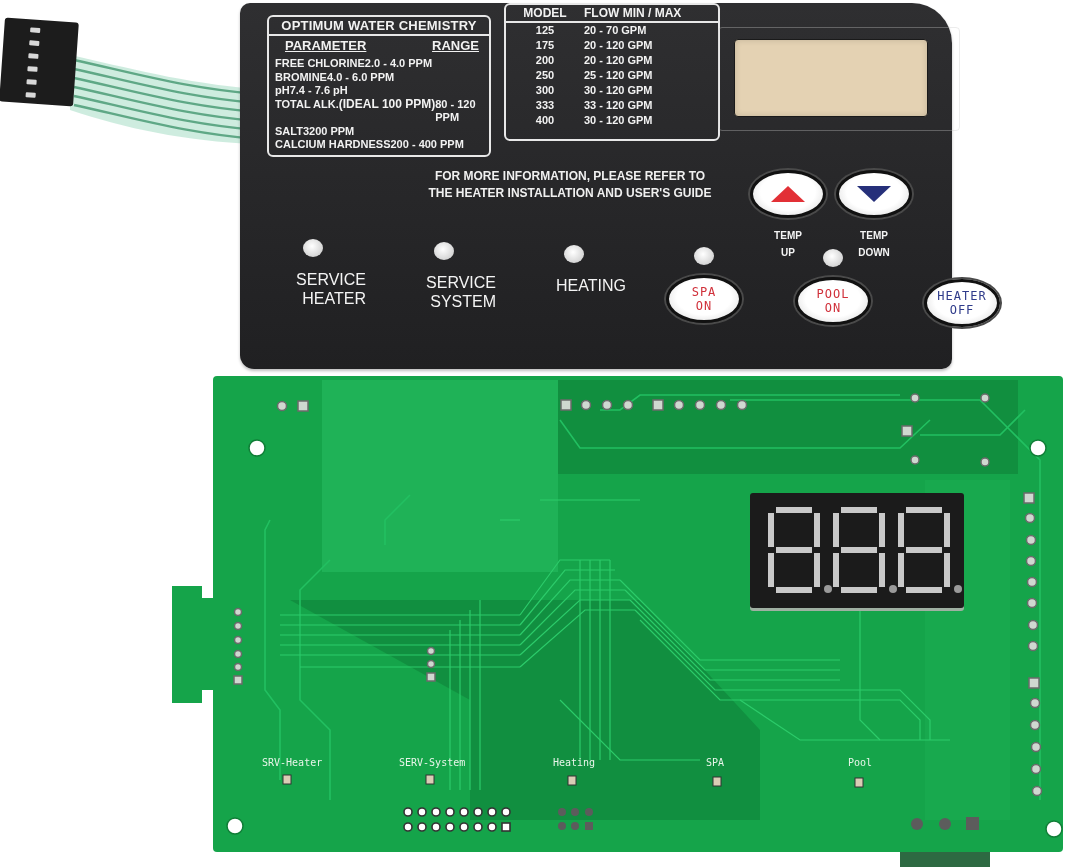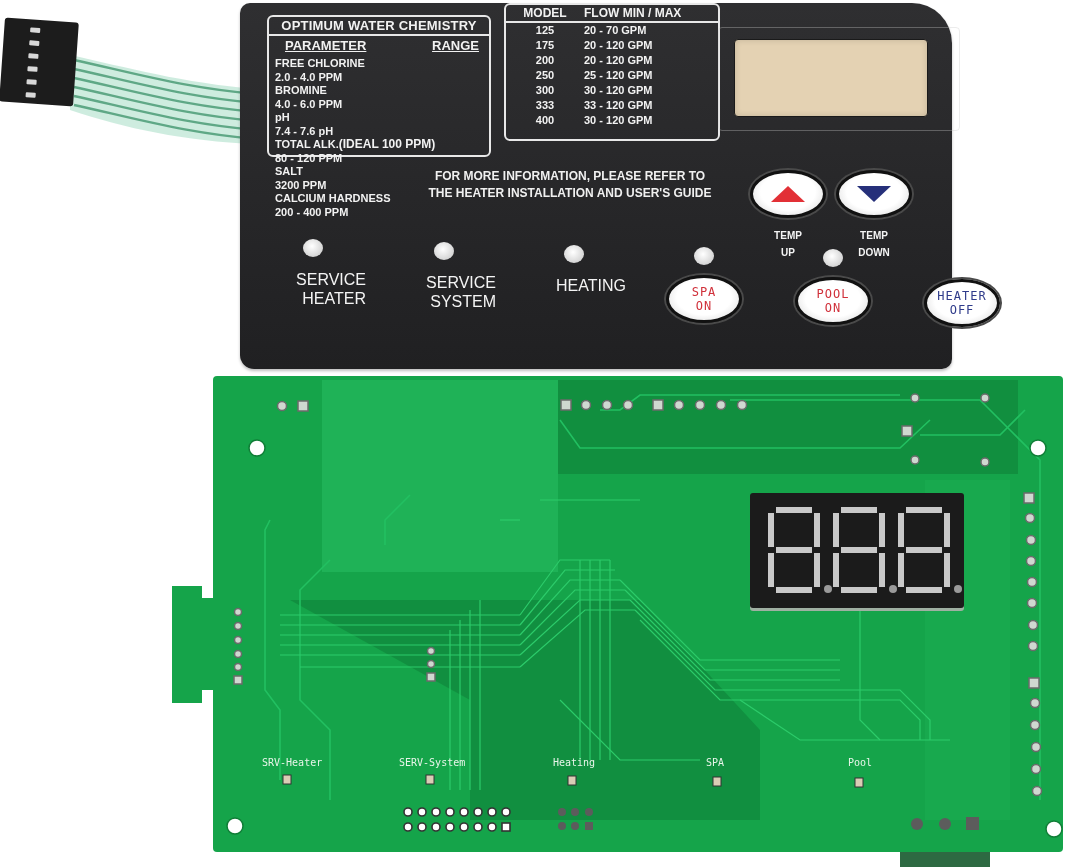--- a/index.html
+++ b/index.html
@@ -10,21 +10,21 @@
   .connector { left:2px; top:20px; width:74px; height:84px; background:#1c1c1c; border-radius:3px; transform:rotate(4deg); }
   .pin { position:absolute; left:26px; width:10px; height:5px; background:#d8d8d8; border-radius:1px; }
   .ribbon { left:70px; top:50px; width:200px; height:100px; }
 
   
   .panel { left:240px; top:3px; width:712px; height:366px; background:linear-gradient(180deg,#2f2f31 0%,#262628 60%,#202022 100%); border-radius:10px 40px 10px 14px; box-shadow:0 2px 3px rgba(0,0,0,.25); }
   .box { border:2px solid #e8e8e8; border-radius:6px; color:#f2f2f2; }
   .box-title { font-size:13px; font-weight:bold; text-align:center; letter-spacing:0.2px; border-bottom:2px solid #e8e8e8; padding:1px 0; }
   .chem-hdr { display:flex; justify-content:space-between; padding:2px 10px 0 16px; font-size:13px; font-weight:bold; }
   .chem-hdr span { text-decoration:underline; }
-  .chem-row { display:flex; justify-content:flex-start; font-size:11px; font-weight:bold; line-height:13.5px; padding:0 4px 0 6px;flex-direction:column; }
+  .chem-row { display:flex; justify-content:flex-start; font-size:11px; font-weight:bold; line-height:13.5px; padding:0 4px 0 6px; }
   .chem-row .p { white-space:nowrap; }
   .chem-row .p small { font-size:12px; }
   .flow-hdr { display:flex; font-size:12px; font-weight:bold; border-bottom:2px solid #e8e8e8; padding:1px 0; }
   .flow-row { display:flex; font-size:11px; font-weight:bold; line-height:15px; }
   .flow-row .m, .flow-hdr .m { width:78px; text-align:center; }
   .flow-row .f, .flow-hdr .f { flex:1; text-align:left; }
 
   .lcd-outer { left:478px; top:24px; width:240px; height:102px; border:1px solid rgba(200,200,200,.35); border-radius:4px; }
   .lcd { left:494px; top:36px; width:192px; height:76px; background:#e4d2b3; border-radius:4px; border:1px solid #1a1a1a; box-shadow:inset 0 0 6px rgba(0,0,0,.15); }
 

